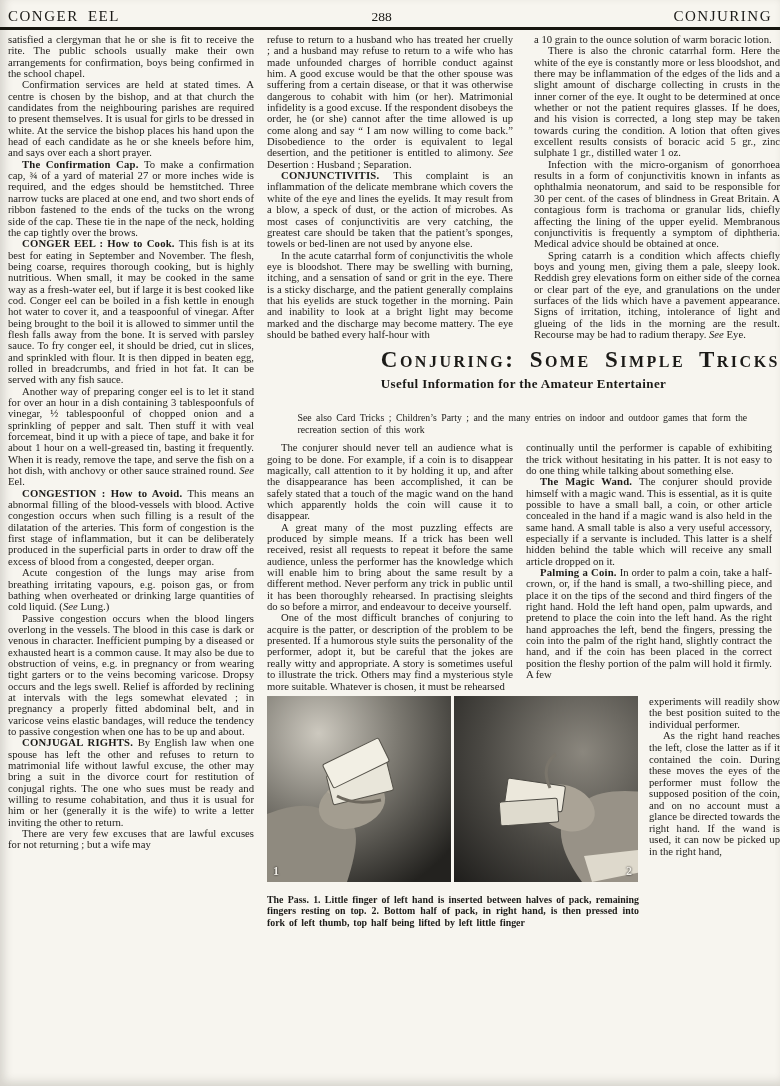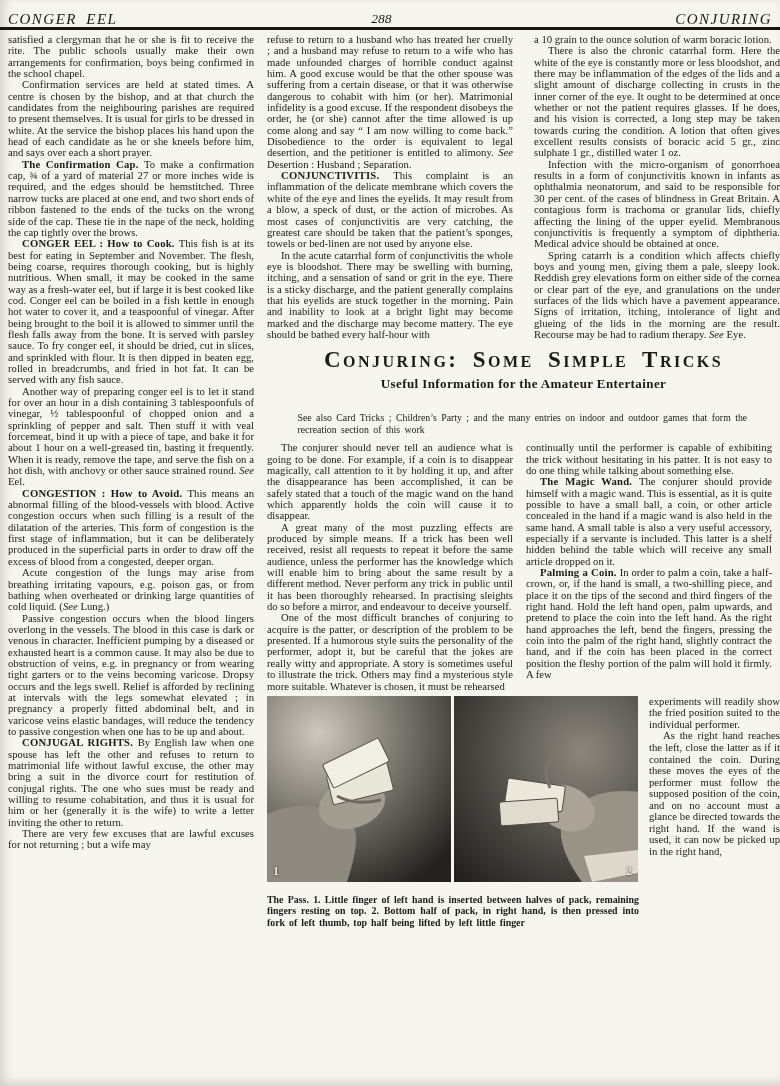--- a/index.html
+++ b/index.html
@@ -4,42 +4,42 @@
 <style>
   html,body{margin:0;padding:0;}
   body{background:#b9b6af;font-family:"Liberation Serif","DejaVu Serif",serif;}
   .page{
     position:relative;width:780px;height:1086px;margin:0 auto;
     background:#f7f5ef;color:#1c1b18;overflow:hidden;
     box-shadow:inset 4px -4px 10px rgba(60,55,45,.18);
   }
   
   .pg-header{
-    position:absolute;top:11px;left:8px;right:8px;height:22px;
-    display:flex;align-items:flex-start;font-style:italic;
+    position:absolute;top:3px;left:8px;right:8px;height:22px;
+    display:flex;align-items:flex-end;
   }
   .pg-header .hl,.pg-header .hr{
     font-size:15px;letter-spacing:1.5px;word-spacing:4px;white-space:nowrap;
   }
   .pg-header .hc{flex:1;text-align:center;font-size:13.5px;padding-right:30px;}
   .pg-header .hr{text-align:right;}
   .rule{position:absolute;top:27px;left:0;right:0;height:2.6px;background:#17160f;}
   
   .bodywrap{position:absolute;top:34px;left:8px;right:8px;bottom:0;display:flex;gap:13px;}
   .col1{width:246px;flex:none;}
   .rightregion{flex:1;display:flex;flex-direction:column;}
   .toptwo{display:flex;gap:21px;}
   .toptwo .tcol{width:246px;flex:none;}
   .textcol p{margin:0;text-align:justify;font-size:10.7px;line-height:11.35px;text-indent:14px;}
   .textcol p.cont{text-indent:0;}
   .textcol .lead{font-weight:bold;letter-spacing:.2px;}
   
   .conjuring{margin-top:5px;}
   .conj-title{
-    margin:2px 0 3px;text-align:center;font-weight:bold;
+    margin:2px 0 3px;text-align:right;font-weight:bold;
     font-variant:small-caps;font-size:23px;letter-spacing:2.5px;word-spacing:6px;line-height:26px;
   }
   .conj-subtitle{margin:0 0 20px;text-align:center;font-weight:bold;font-size:13px;letter-spacing:.4px;}
   .conj-seealso{margin:0 auto 7px;text-align:left;font-size:9.8px;line-height:11.5px;max-width:452px;word-spacing:2px;}
   .conj-cols{display:flex;gap:13px;}
   .conj-cols .tcol{width:246px;flex:none;}
   
   .figrow{display:flex;gap:10px;margin-top:4px;}
   .figure{width:372px;flex:none;}
   .photos{display:flex;gap:3px;}
@@ -158,21 +158,21 @@
                   <path d="M96,92 q-10,-22 6,-34" stroke="#7a756b" stroke-width="3" fill="none"></path>
                 </svg>
                 <span class="ph-label l2">2</span>
               </div>
 
             </div>
             <div class="fig-caption"><b>The Pass.</b><span> 1. Little finger of left hand is inserted between halves of pack, remaining fingers resting on top.  2. Bottom half of pack, in right hand, is then pressed into fork of left thumb, top half being lifted by left little finger</span></div>
           </div>
 
           <div class="sidecol textcol">
-              <p class="cont">experiments will readily show the fried position suited to the individual performer.</p>
+              <p class="cont">experiments will readily show the best position suited to the individual performer.</p>
               <p>As the right hand reaches the left, close the latter as if it contained the coin. During these moves the eyes of the performer must follow the supposed position of the coin, and on no account must a glance be directed towards the right hand. If the wand is used, it can now be picked up in the right hand,</p>
             </div>
         </div>
 
       </div>
     </div>
   </div>
 </div>
 
 </body></html>

